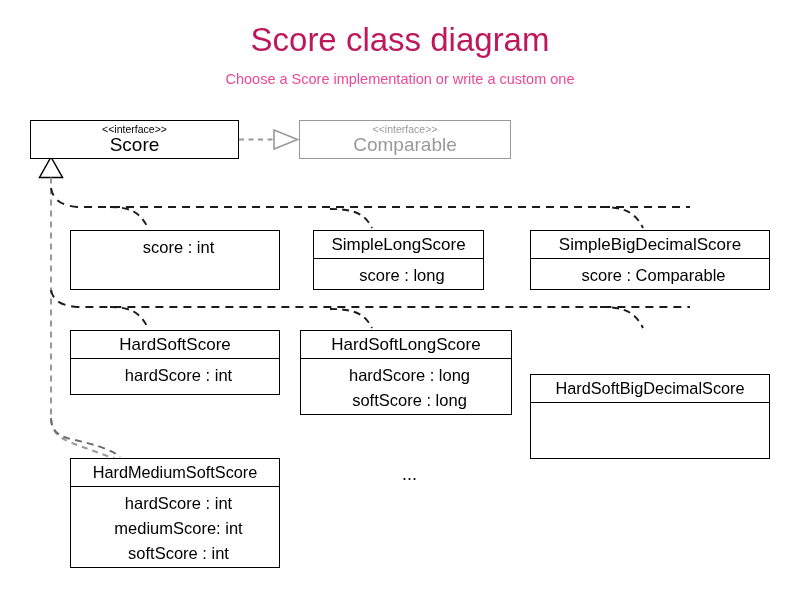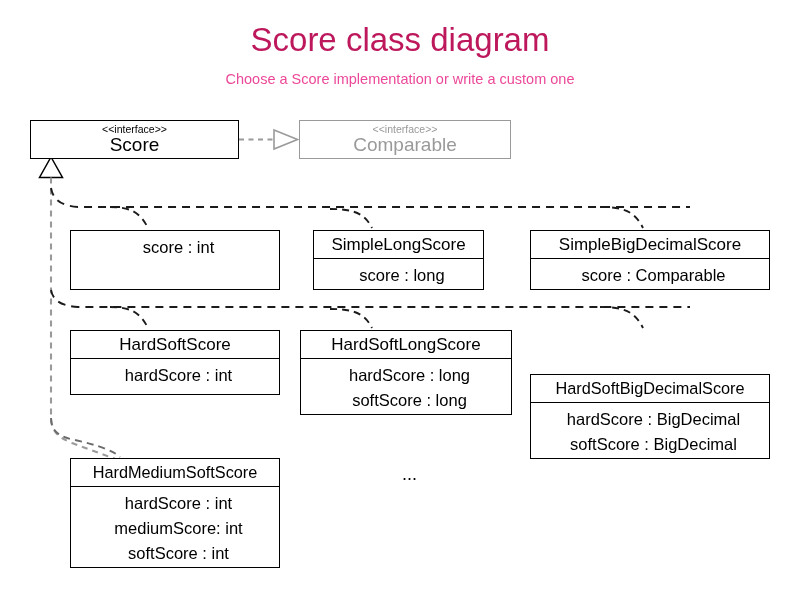--- a/index.html
+++ b/index.html
@@ -214,24 +214,20 @@
   <div class="uml-box" style="left:300px; top:330px; width:212px; height:85px;">
     <div class="cls-header">HardSoftLongScore</div>
     <div class="cls-body">
       <div class="cls-attr">hardScore : long</div>
       <div class="cls-attr">softScore : long</div>
     </div>
   </div>
 
   <div class="uml-box" style="left:530px; top:330px; width:240px; height:85px;margin-top:44px;">
     <div class="cls-header" style="font-size:16.3px;">HardSoftBigDecimalScore</div>
-    <div class="cls-body">
-      <div class="cls-attr">hardScore : BigDecimal</div>
-      <div class="cls-attr">softScore : BigDecimal</div>
-    </div>
   </div>
 
   <div class="uml-box" style="left:70px; top:458px; width:210px; height:110px;">
     <div class="cls-header" style="font-size:16.3px;">HardMediumSoftScore</div>
     <div class="cls-body">
       <div class="cls-attr">hardScore : int</div>
       <div class="cls-attr">mediumScore: int</div>
       <div class="cls-attr">softScore : int</div>
     </div>
   </div>

